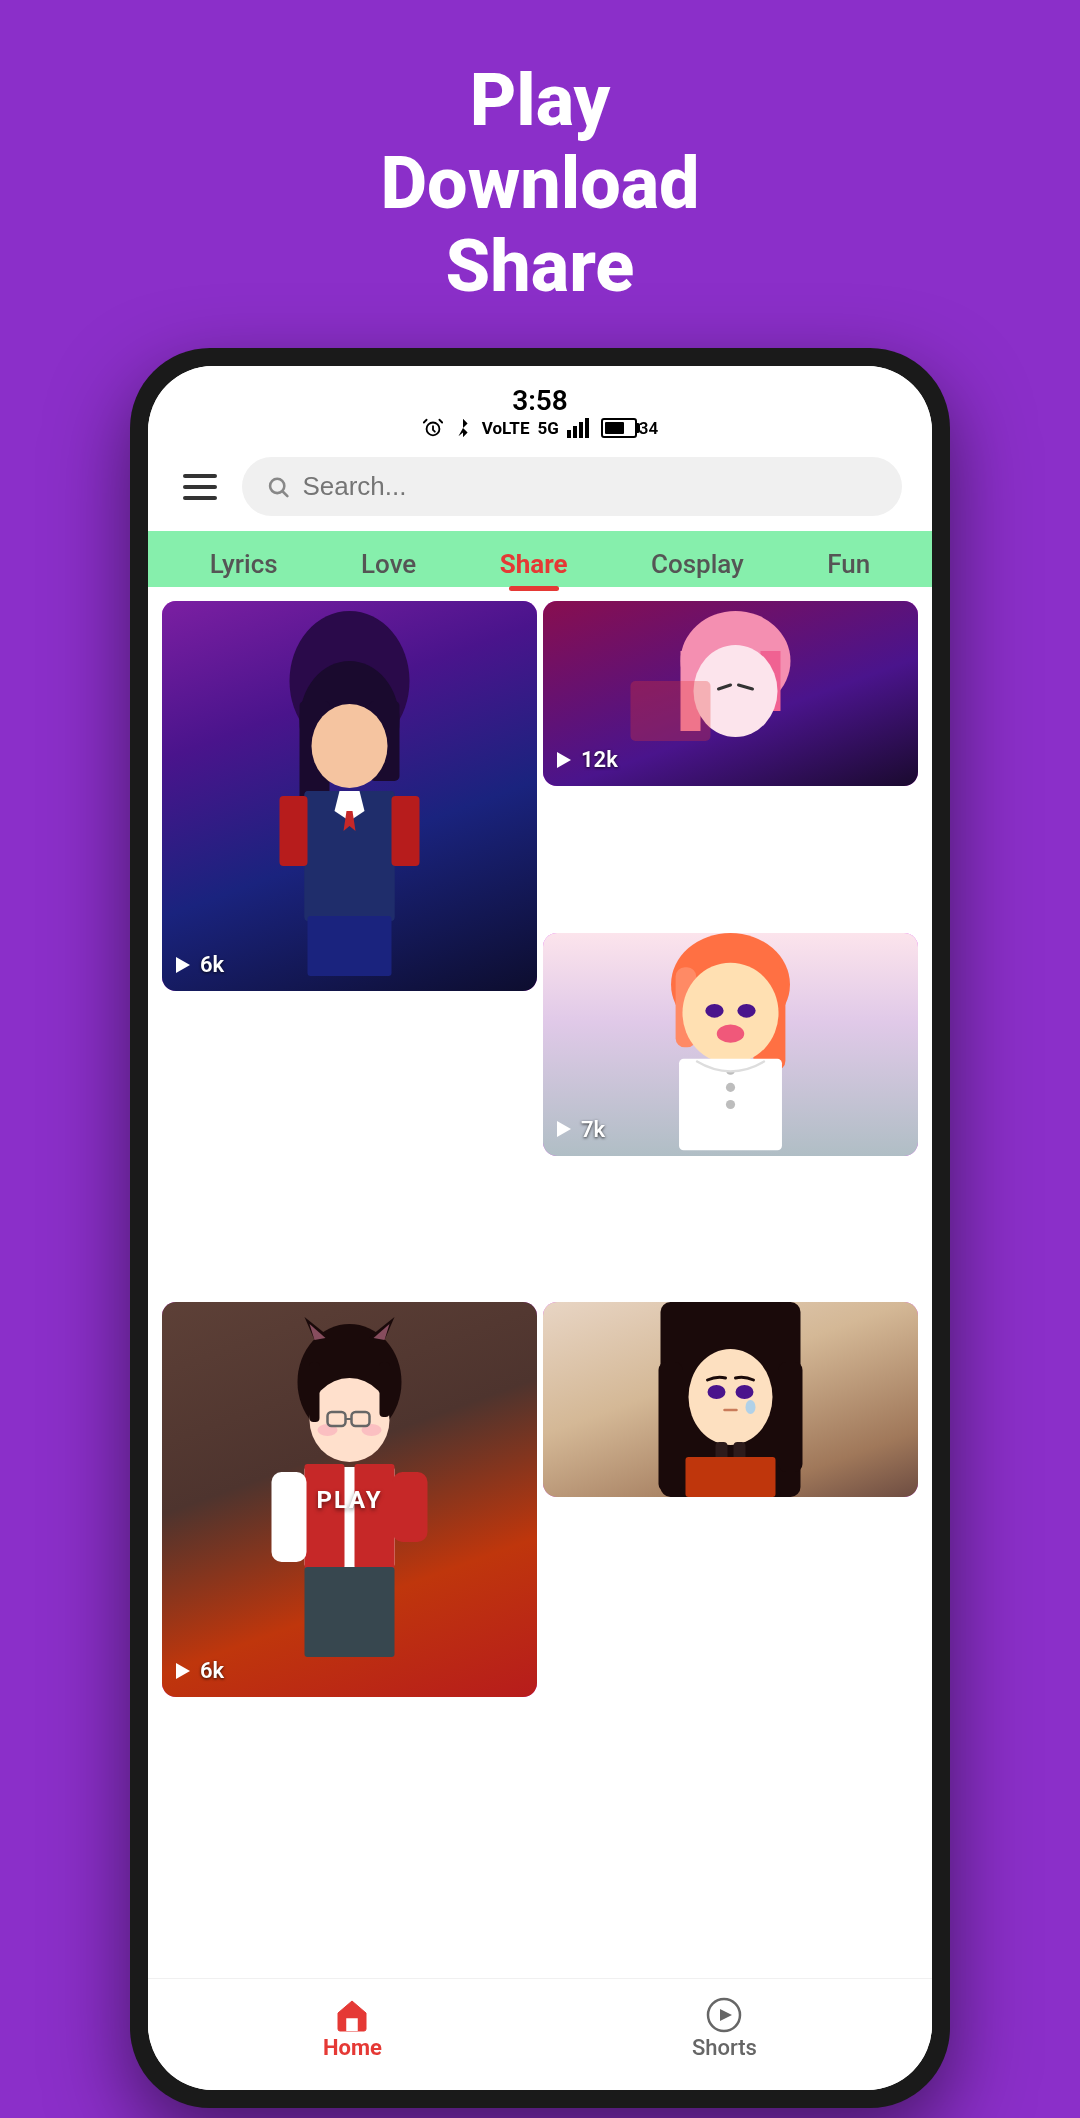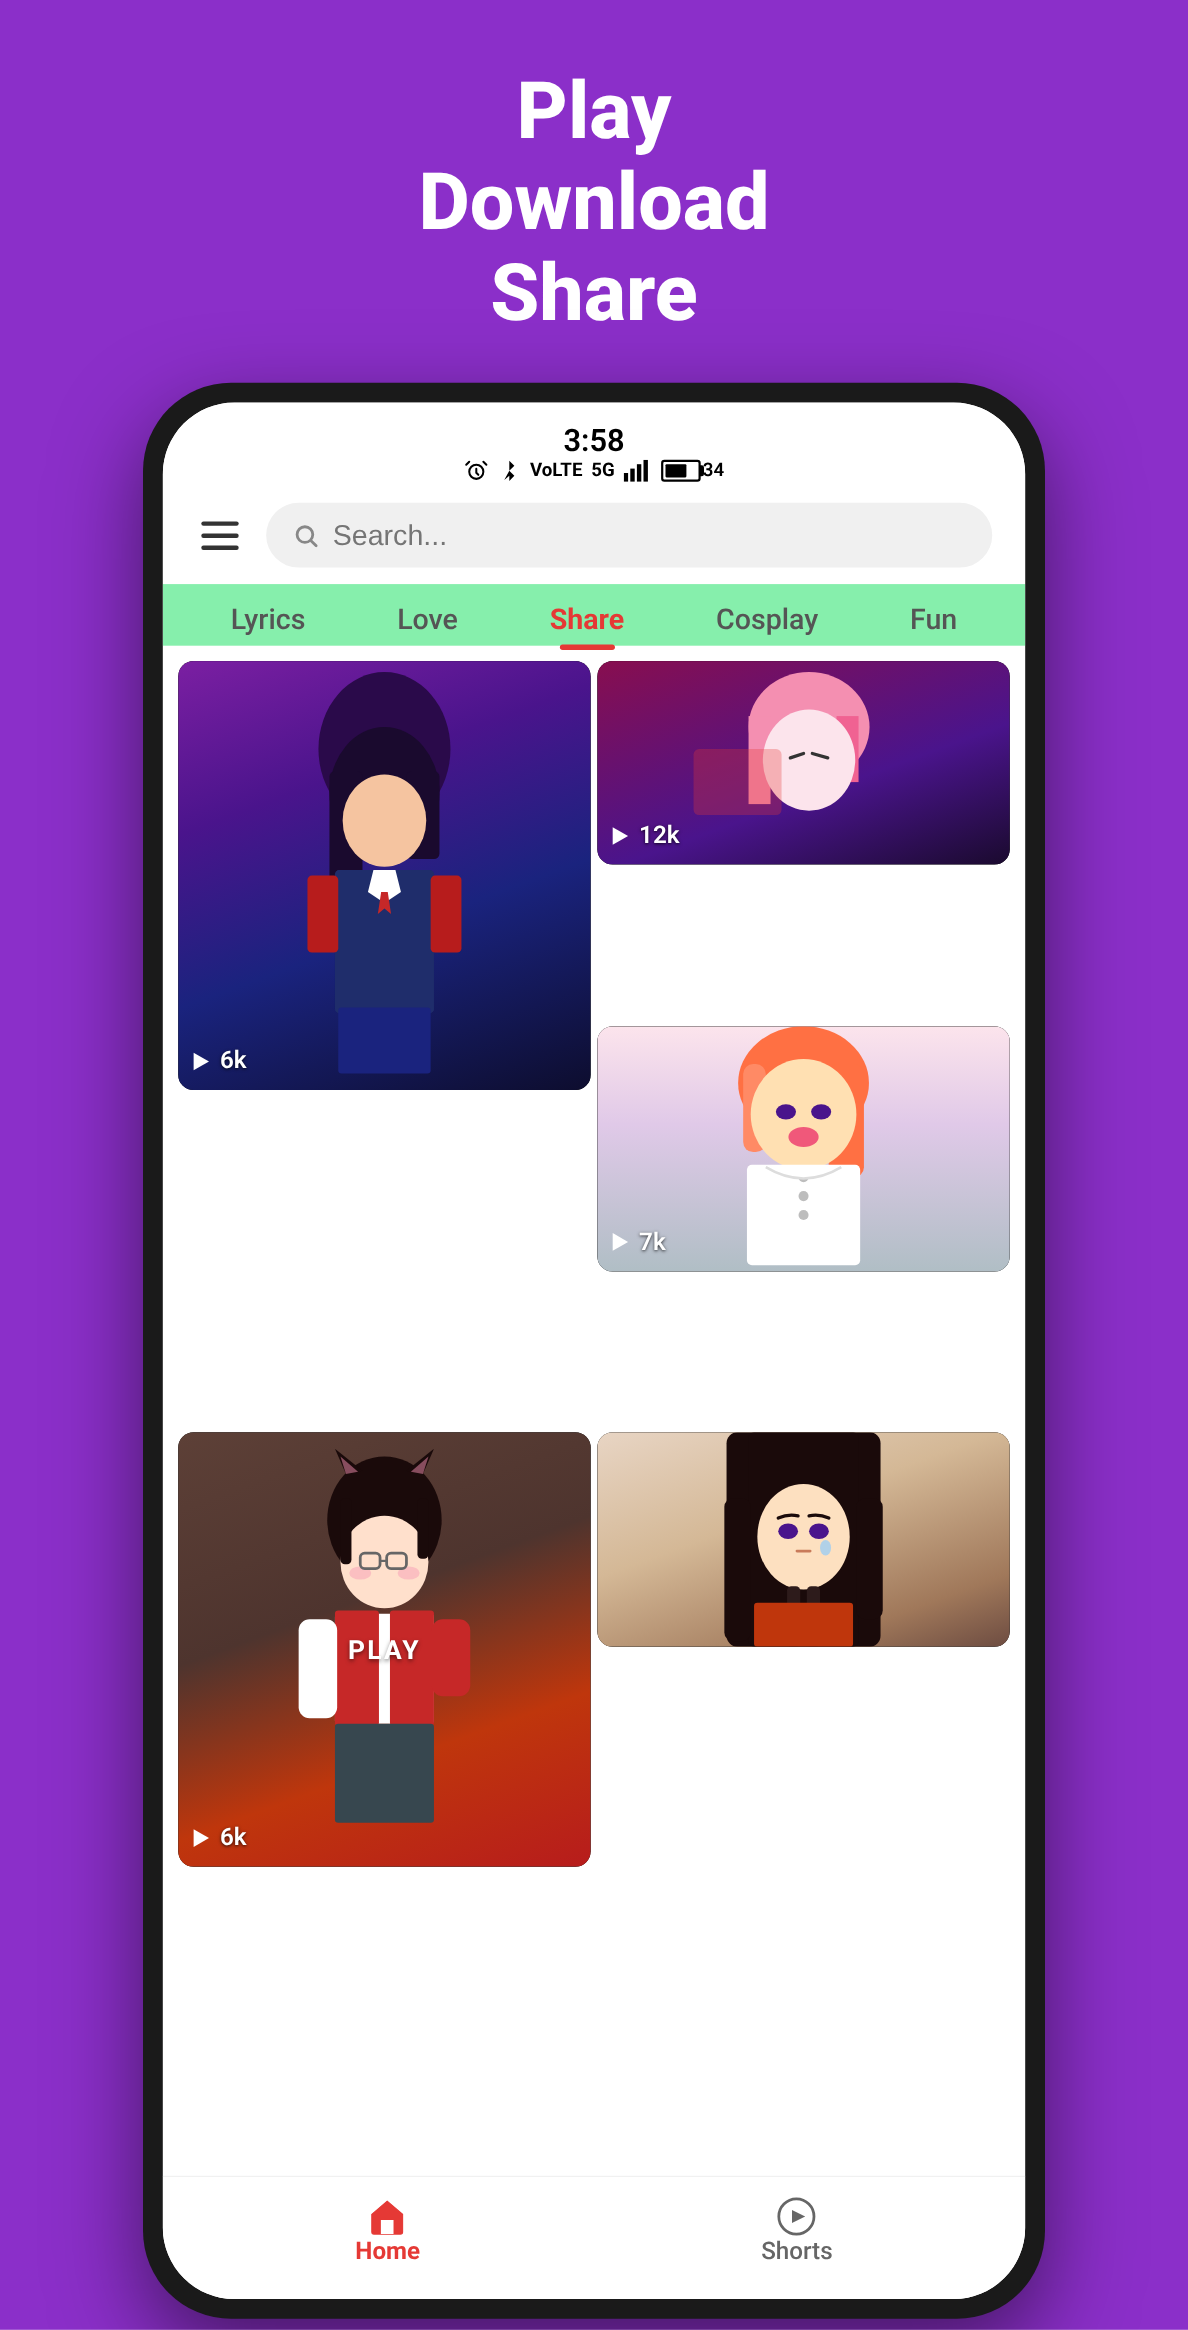--- a/index.html
+++ b/index.html
@@ -165,21 +165,21 @@
       gap: 6px;
       padding: 14px 14px 0;
       flex: 1;
       overflow: hidden;
     }
 
     .video-card {
       border-radius: 14px;
       overflow: hidden;
       position: relative;
-      background: #000000;
+      background: #d946ef;
       cursor: pointer;
     }
 
     .play-label-overlay {
       position: absolute;
       top: 50%;
       left: 50%;
       transform: translate(-50%, -50%);
       color: white;
       font-size: 24px;

